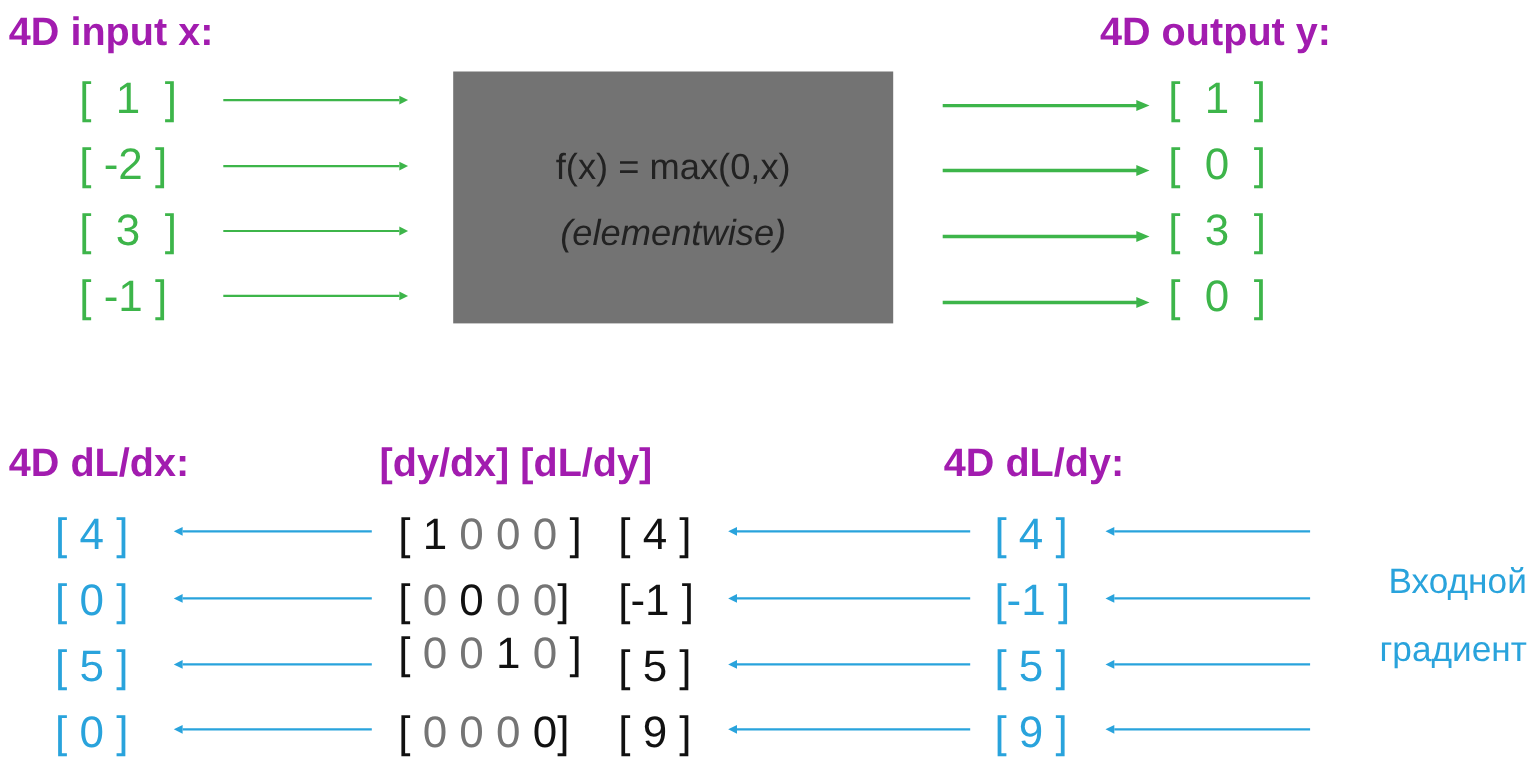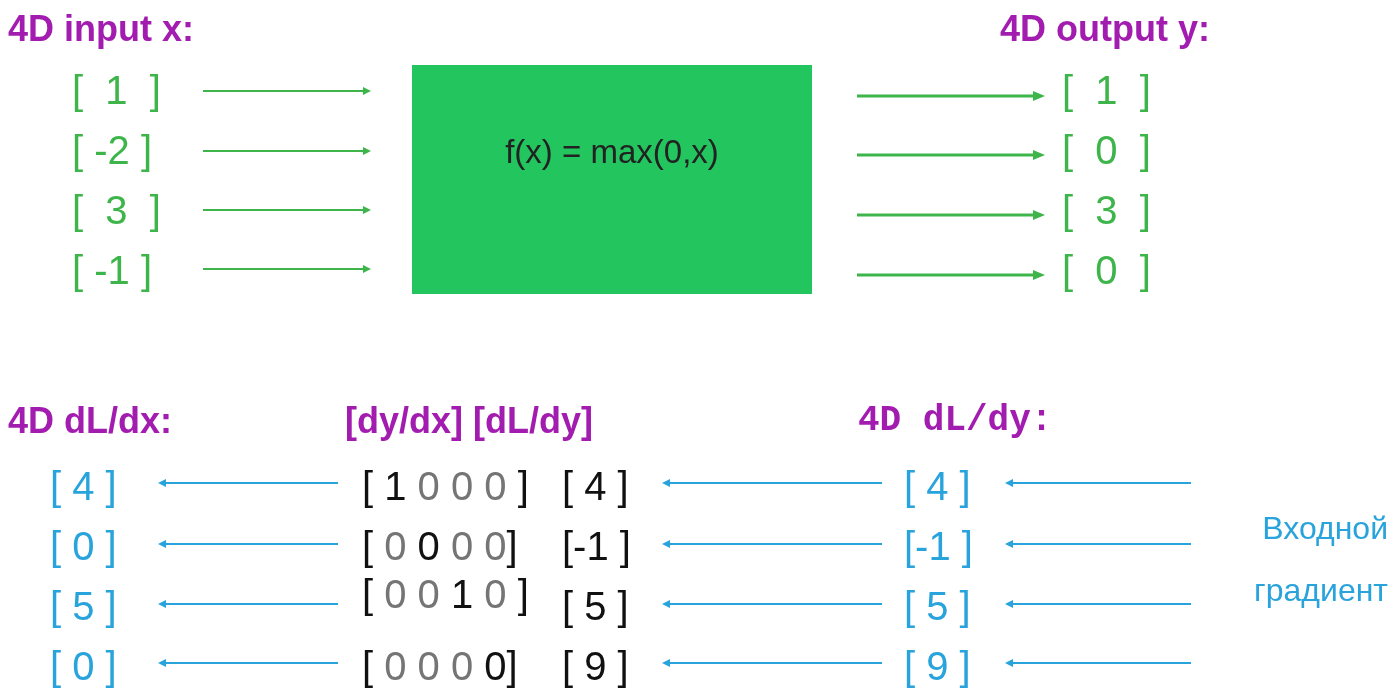--- a/index.html
+++ b/index.html
@@ -5,21 +5,21 @@
   html, body { margin: 0; padding: 0; background: #ffffff; }
   body { width: 1400px; height: 700px; position: relative; overflow: hidden;
          font-family: "Liberation Sans", "DejaVu Sans", sans-serif; }
   .abs { position: absolute; }
   .heading { font-weight: bold; font-size: 36px; color: #a21caf; white-space: nowrap; }
   .vec { font-size: 40px; font-weight: 300; white-space: pre; line-height: 1; }
   .green { color: #3db54a; }
   .blue { color: #29a3dc; }
   .black { color: #111111; }
   .dim { color: #757575; }
-  .box { background: #22c55e; }
+  .box { background: #737373; }
   .fbox-text { font-size: 33px; color: #222222; text-align: center; width: 400px; white-space: nowrap; }
   .italic { font-style: italic; }
   .label { font-size: 32px; color: #29a3dc; white-space: nowrap; text-align: right; }
   svg.arrow { position: absolute; overflow: visible; }
 </style>
 </head>
 <body>
 
 <div class="abs heading" style="left:8px;top:8px;">4D input x:</div>
 <div class="abs heading" style="left:1000px;top:8px;">4D output y:</div>
@@ -41,20 +41,21 @@
   <line x1="0" y1="6" x2="160" y2="6" stroke="#3db54a" stroke-width="2"></line>
     <polygon points="160,2 168,6 160,10" fill="#3db54a"></polygon>
 </svg>
 <svg class="arrow" style="left:203px;top:263px;" width="170" height="12">
   <line x1="0" y1="6" x2="160" y2="6" stroke="#3db54a" stroke-width="2"></line>
     <polygon points="160,2 168,6 160,10" fill="#3db54a"></polygon>
 </svg>
 
 <div class="abs box" style="left:412px;top:65px;width:400px;height:229px;">
   <div class="abs fbox-text" style="left:0;top:68px;">f(x) = max(0,x)</div>
+  <div class="abs fbox-text italic" style="left:0;top:128px;">(elementwise)</div>
 </div>
 
 <svg class="arrow" style="left:857px;top:89px;" width="190" height="14">
   <line x1="0" y1="7" x2="178" y2="7" stroke="#3db54a" stroke-width="3"></line>
     <polygon points="176,2 188,7 176,12" fill="#3db54a"></polygon>
 </svg>
 <svg class="arrow" style="left:857px;top:148px;" width="190" height="14">
   <line x1="0" y1="7" x2="178" y2="7" stroke="#3db54a" stroke-width="3"></line>
     <polygon points="176,2 188,7 176,12" fill="#3db54a"></polygon>
 </svg>
@@ -67,21 +68,21 @@
     <polygon points="176,2 188,7 176,12" fill="#3db54a"></polygon>
 </svg>
 
 <div class="abs vec green" style="left:1062px;top:70px;">[  1  ]</div>
 <div class="abs vec green" style="left:1062px;top:130px;">[  0  ]</div>
 <div class="abs vec green" style="left:1062px;top:190px;">[  3  ]</div>
 <div class="abs vec green" style="left:1062px;top:250px;">[  0  ]</div>
 
 <div class="abs heading" style="left:8px;top:400px;">4D dL/dx:</div>
 <div class="abs heading" style="left:345px;top:400px;">[dy/dx] [dL/dy]</div>
-<div class="abs heading" style="left:858px;top:400px;font-family:Liberation Mono, monospace;">4D dL/dy:</div>
+<div class="abs heading" style="left:858px;top:400px;">4D dL/dy:</div>
 
 <div class="abs vec blue" style="left:50px;top:466px;">[ 4 ]</div>
 <div class="abs vec blue" style="left:50px;top:526px;">[ 0 ]</div>
 <div class="abs vec blue" style="left:50px;top:586px;">[ 5 ]</div>
 <div class="abs vec blue" style="left:50px;top:646px;">[ 0 ]</div>
 
 <svg class="arrow" style="left:158px;top:477px;" width="182" height="12">
   <line x1="8" y1="6" x2="180" y2="6" stroke="#29a3dc" stroke-width="2"></line>
     <polygon points="8,2 0,6 8,10" fill="#29a3dc"></polygon>
 </svg>

